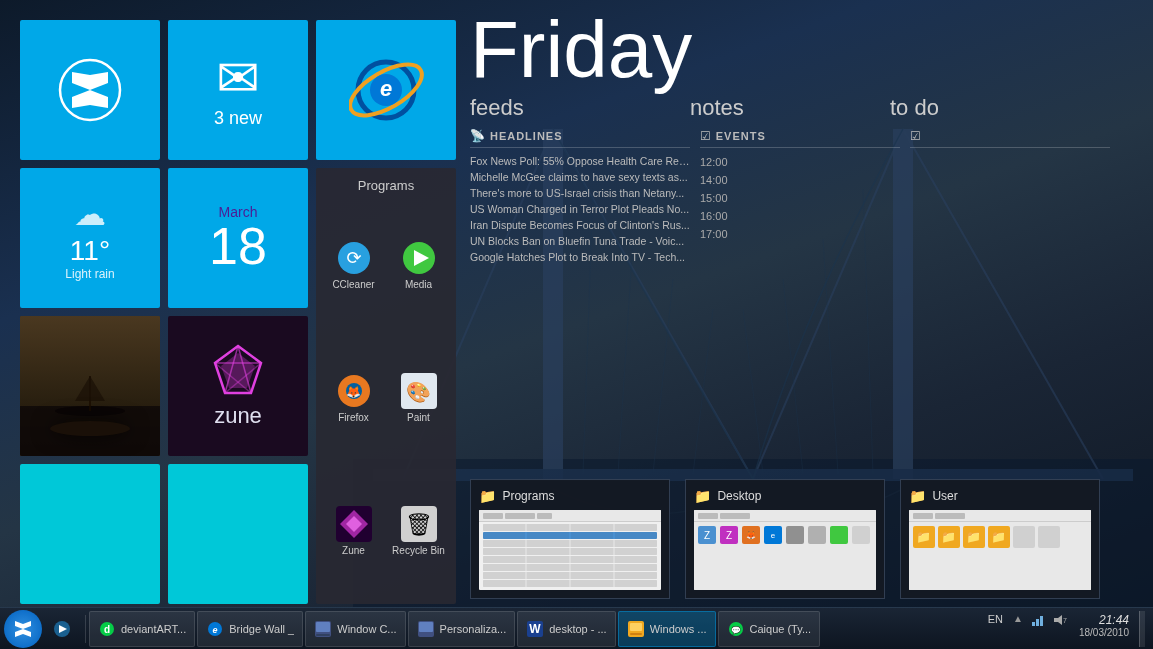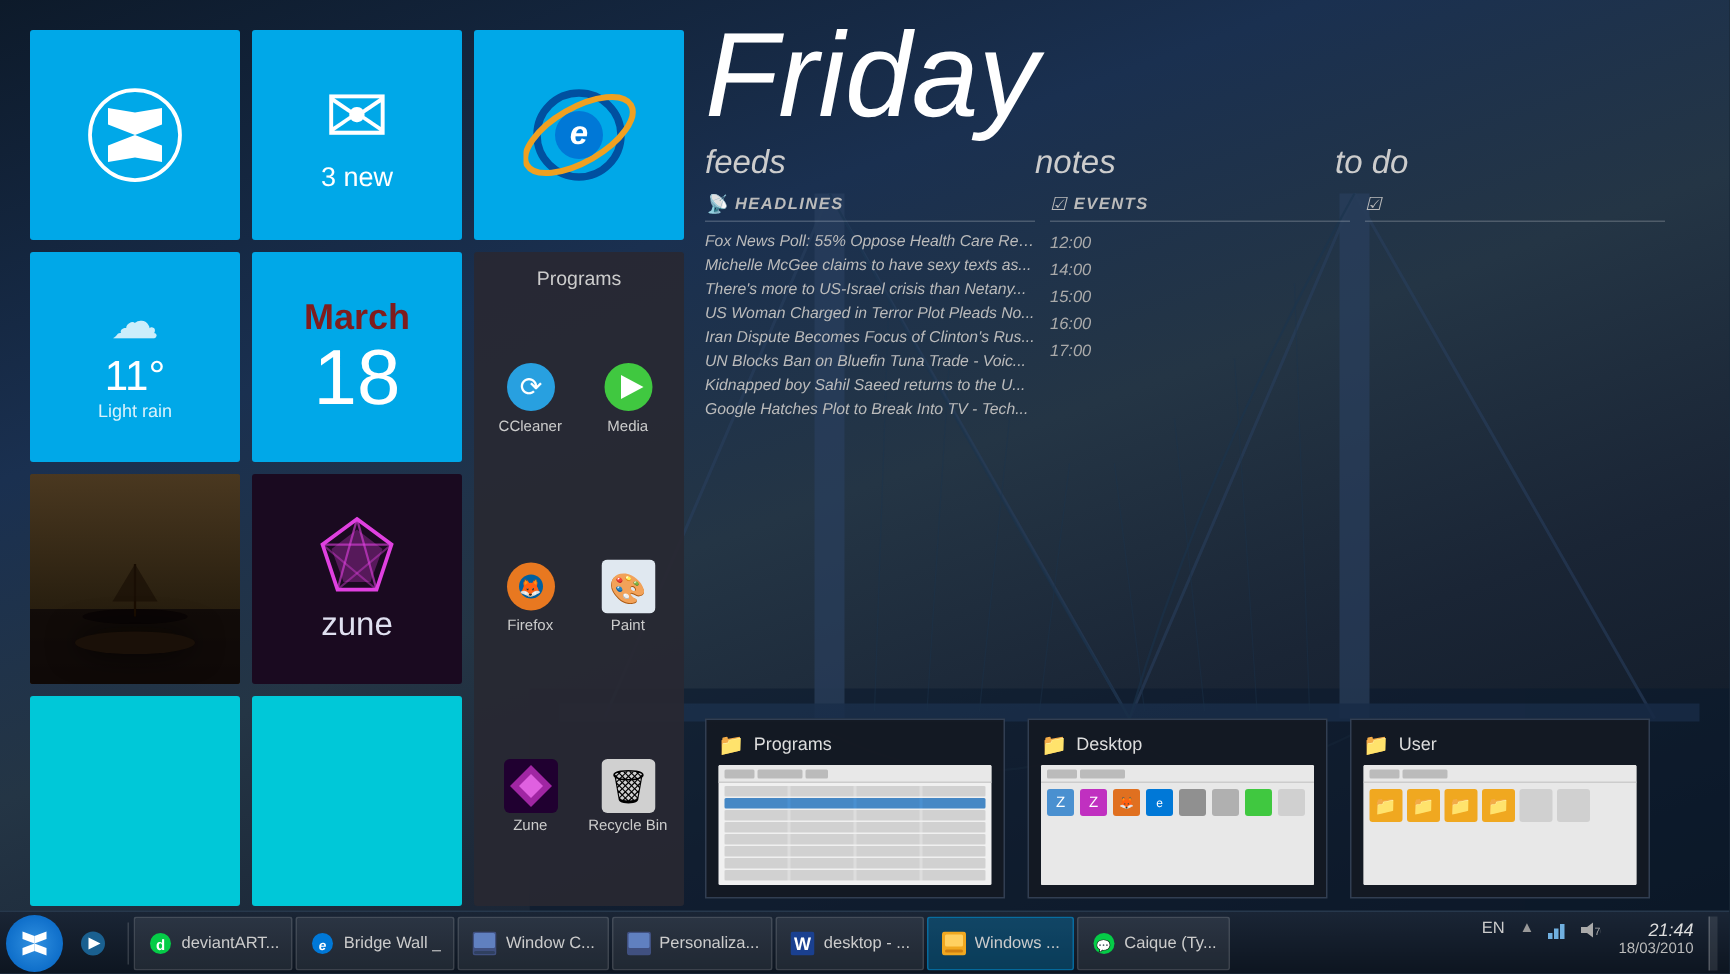--- a/index.html
+++ b/index.html
@@ -183,21 +183,20 @@
       text-align: center;
     }
 
     
     .right-area {
       position: absolute;
       top: 10px;
       left: 470px;
       right: 10px;
       z-index: 10;
-      font-style: italic;
     }
 
     .day-title {
       font-size: 80px;
       font-weight: 200;
       color: white;
       line-height: 1;
       margin-bottom: 5px;
     }
 
@@ -604,21 +603,21 @@
       </svg>
     </div>
 
     <div class="tile tile-weather">
       <div style="font-size:32px;margin-bottom:2px;color:rgba(255,255,255,0.8)">☁</div>
       <div style="font-size:28px;font-weight:200;color:white">11°</div>
       <div style="font-size:12px;color:rgba(255,255,255,0.85);font-weight:300">Light rain</div>
     </div>
 
     <div class="tile tile-calendar">
-      <div style="font-size:24px;font-weight:700;color:#7f1d1d">March</div>
+      <div style="font-size:14px;font-weight:400;color:#4c1d95">March</div>
       <div style="font-size:52px;font-weight:200;color:white;line-height:1">18</div>
     </div>
 
     <div class="tile tile-programs" style="grid-row: span 3; align-items: flex-start; justify-content: flex-start; padding: 10px 8px;">
       <div class="programs-panel">
         <div class="programs-title">Programs</div>
         <div class="programs-icons">
           <div class="prog-item">
             <div class="prog-icon">
               <svg width="36" height="36" viewBox="0 0 36 36">
@@ -737,21 +736,20 @@
       <div class="feeds-header">
         <span style="color:#f0a020;font-size:12px">📡</span>
         <span class="feeds-header-text">HEADLINES</span>
       </div>
       <div class="feed-item">Fox News Poll: 55% Oppose Health Care Ref...</div>
       <div class="feed-item">Michelle McGee claims to have sexy texts as...</div>
       <div class="feed-item">There's more to US-Israel crisis than Netany...</div>
       <div class="feed-item">US Woman Charged in Terror Plot Pleads No...</div>
       <div class="feed-item">Iran Dispute Becomes Focus of Clinton's Rus...</div>
       <div class="feed-item">UN Blocks Ban on Bluefin Tuna Trade - Voic...</div>
-      <div class="feed-item">Kidnapped boy Sahil Saeed returns to the U...</div>
       <div class="feed-item">Google Hatches Plot to Break Into TV - Tech...</div>
     </div>
 
     <div class="notes-col">
       <div class="notes-header">
         <span style="color:#bbb;font-size:12px">☑</span>
         <span class="notes-header-text">EVENTS</span>
       </div>
       <div class="time-entry">12:00</div>
       <div class="time-entry">14:00</div>

